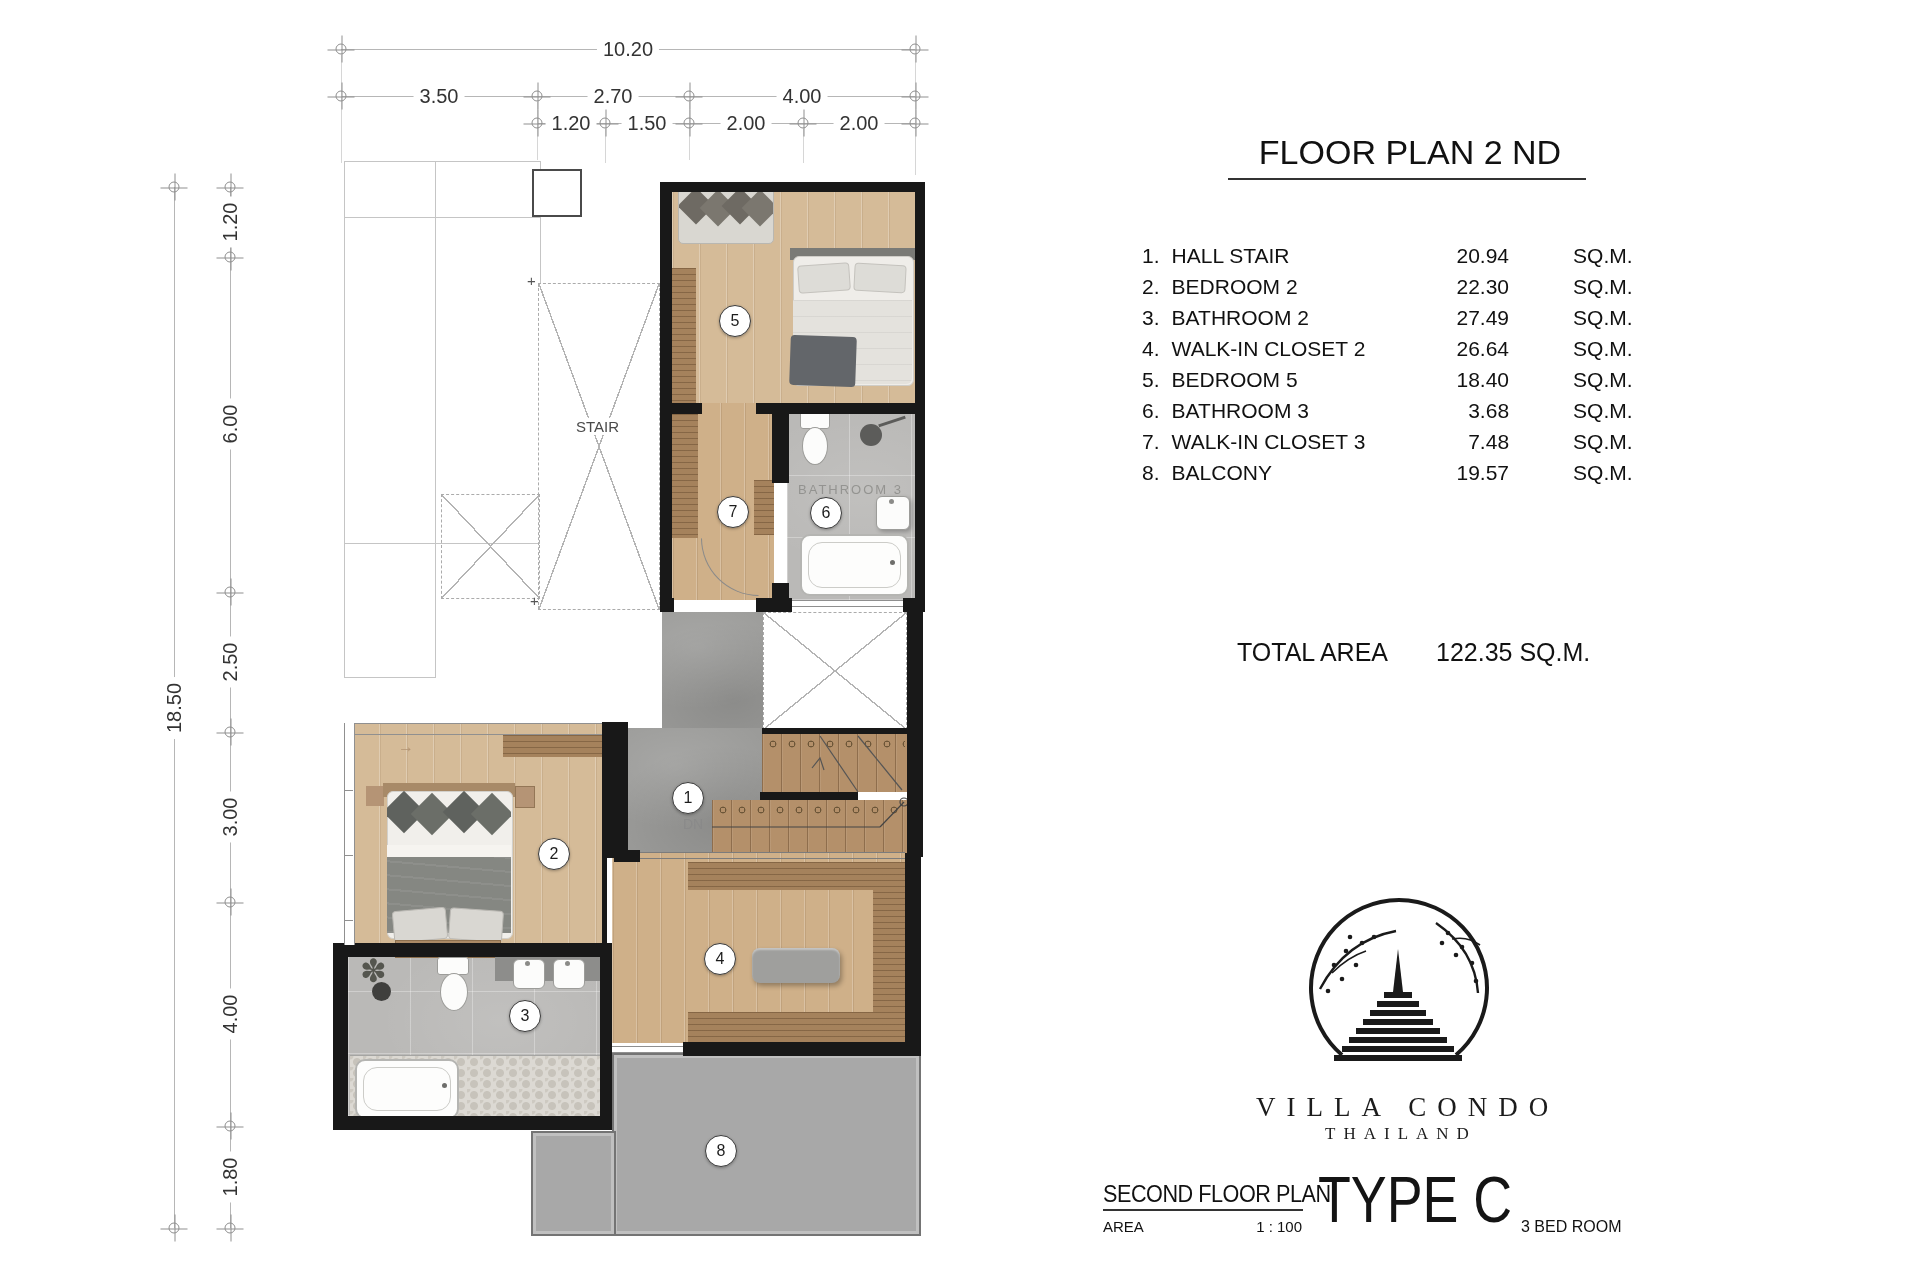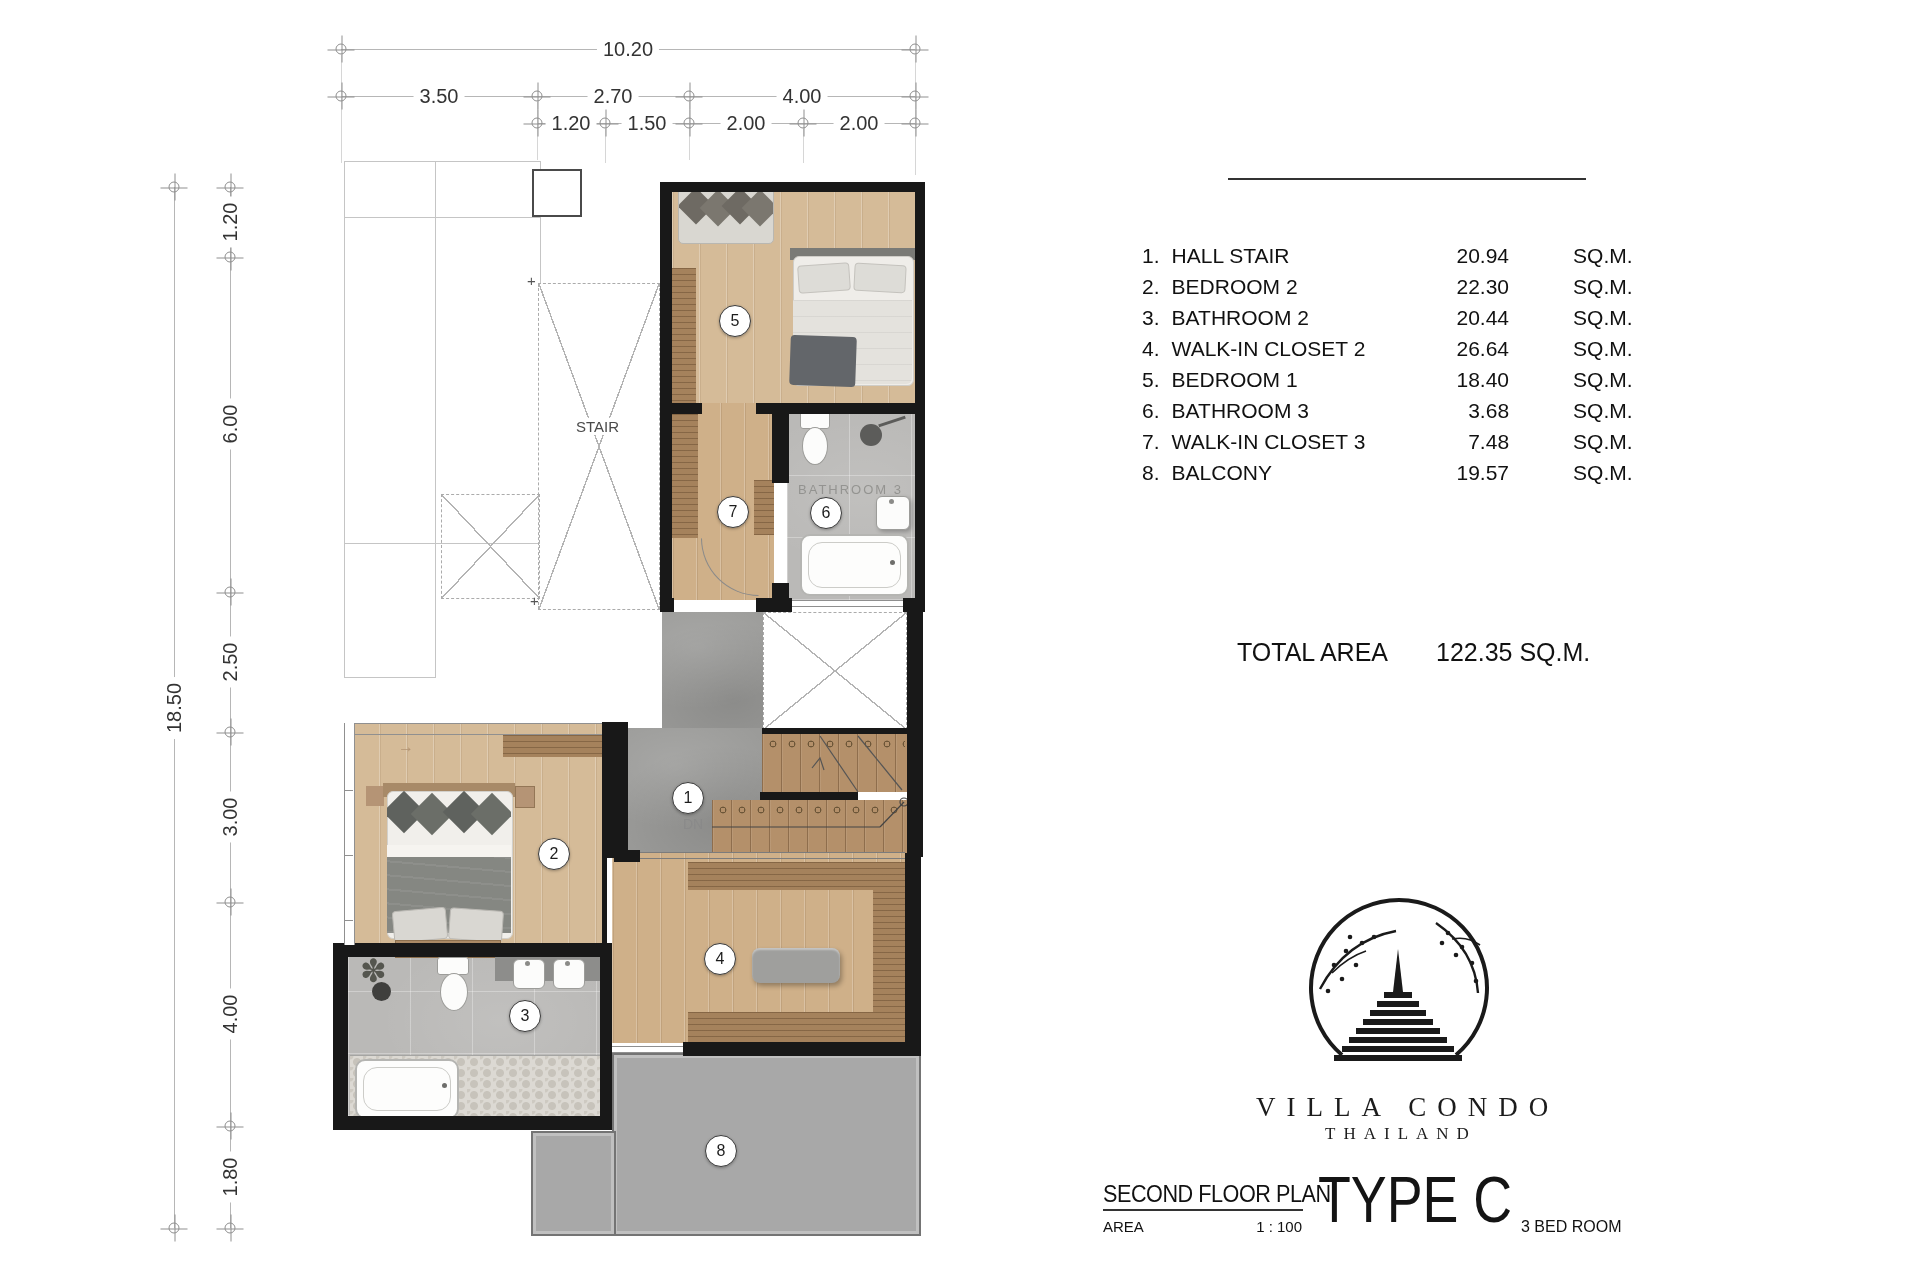--- a/index.html
+++ b/index.html
@@ -270,50 +270,51 @@
 
   <div class="badge" style="left:672px;top:782px;">1</div>
   <div class="badge" style="left:538px;top:838px;">2</div>
   <div class="badge" style="left:509px;top:1000px;">3</div>
   <div class="badge" style="left:704px;top:943px;">4</div>
   <div class="badge" style="left:719px;top:305px;">5</div>
   <div class="badge" style="left:810px;top:497px;">6</div>
   <div class="badge" style="left:717px;top:496px;">7</div>
   <div class="badge" style="left:705px;top:1135px;">8</div>
 
+  <div class="ptitle">FLOOR PLAN 2 ND</div>
   <div class="prule" style="left:1228px;top:178px;width:358px;height:2px;"></div>
 
   <div class="legend">
     <div class="lrow">
       <span class="lnum">1.</span>
         <span class="lname">HALL STAIR</span>
         <span class="larea">20.94</span>
         <span class="lunit">SQ.M.</span>
     </div>
     <div class="lrow">
       <span class="lnum">2.</span>
         <span class="lname">BEDROOM 2</span>
         <span class="larea">22.30</span>
         <span class="lunit">SQ.M.</span>
     </div>
     <div class="lrow">
       <span class="lnum">3.</span>
         <span class="lname">BATHROOM 2</span>
-        <span class="larea">20.44</span>
+        <span class="larea">27.49</span>
         <span class="lunit">SQ.M.</span>
     </div>
     <div class="lrow">
       <span class="lnum">4.</span>
         <span class="lname">WALK-IN CLOSET 2</span>
         <span class="larea">26.64</span>
         <span class="lunit">SQ.M.</span>
     </div>
     <div class="lrow">
       <span class="lnum">5.</span>
-        <span class="lname">BEDROOM 1</span>
+        <span class="lname">BEDROOM 5</span>
         <span class="larea">18.40</span>
         <span class="lunit">SQ.M.</span>
     </div>
     <div class="lrow">
       <span class="lnum">6.</span>
         <span class="lname">BATHROOM 3</span>
         <span class="larea">3.68</span>
         <span class="lunit">SQ.M.</span>
     </div>
     <div class="lrow">

